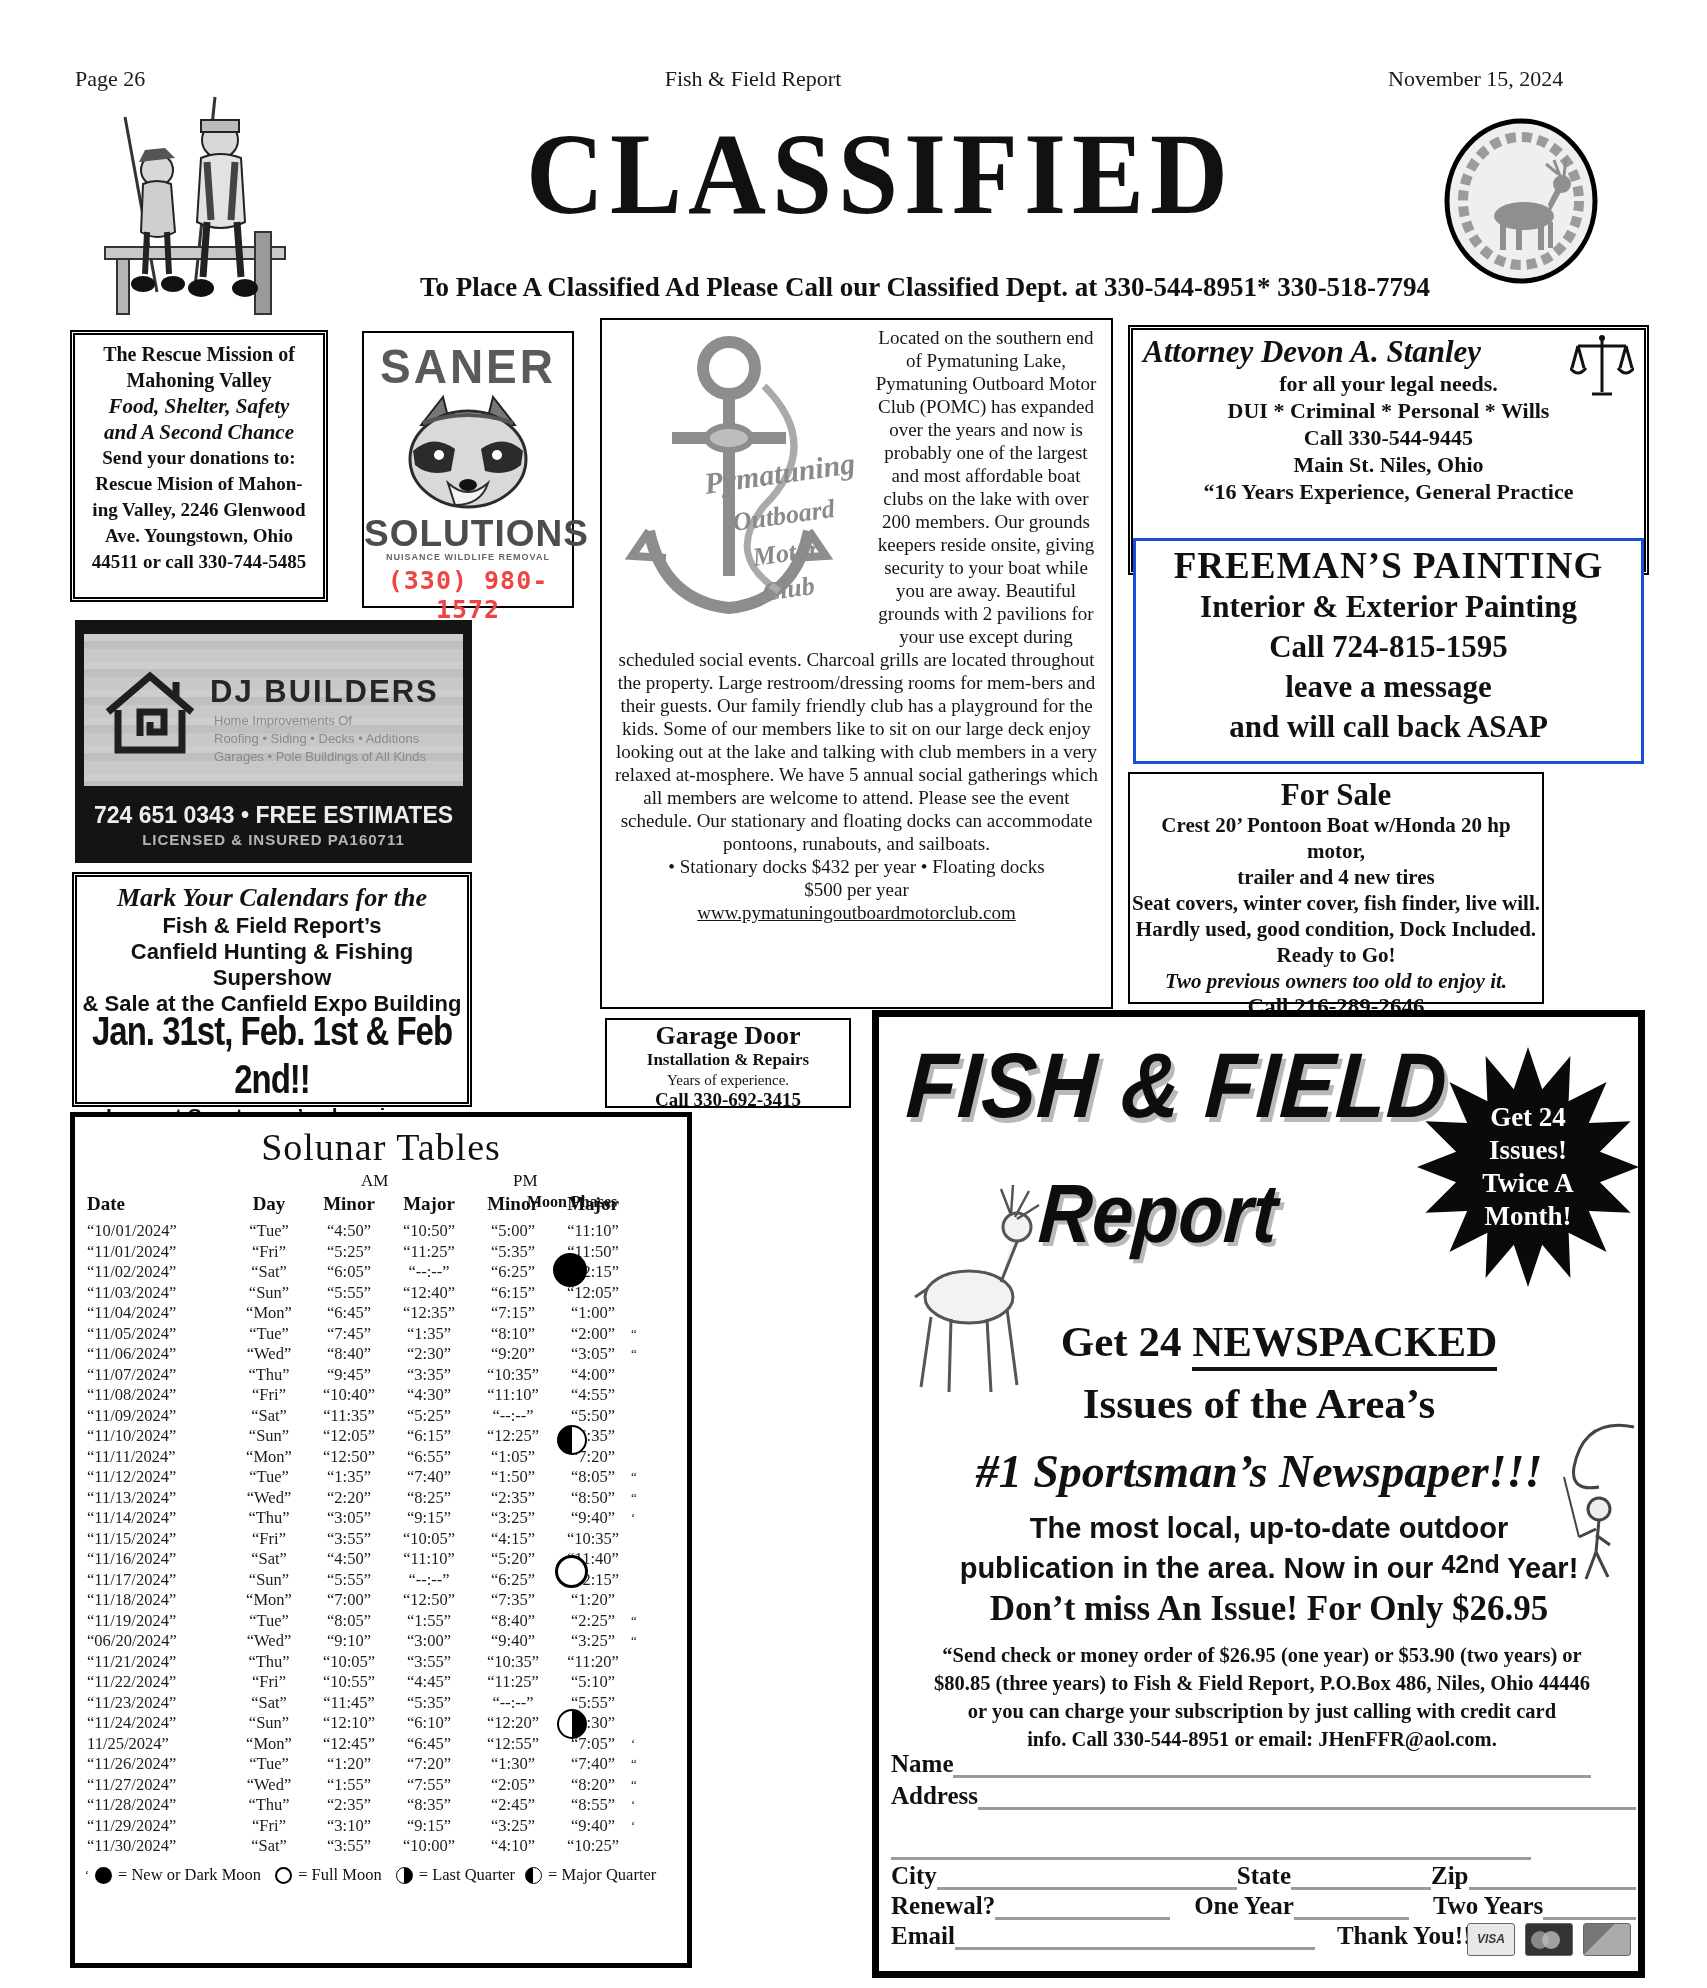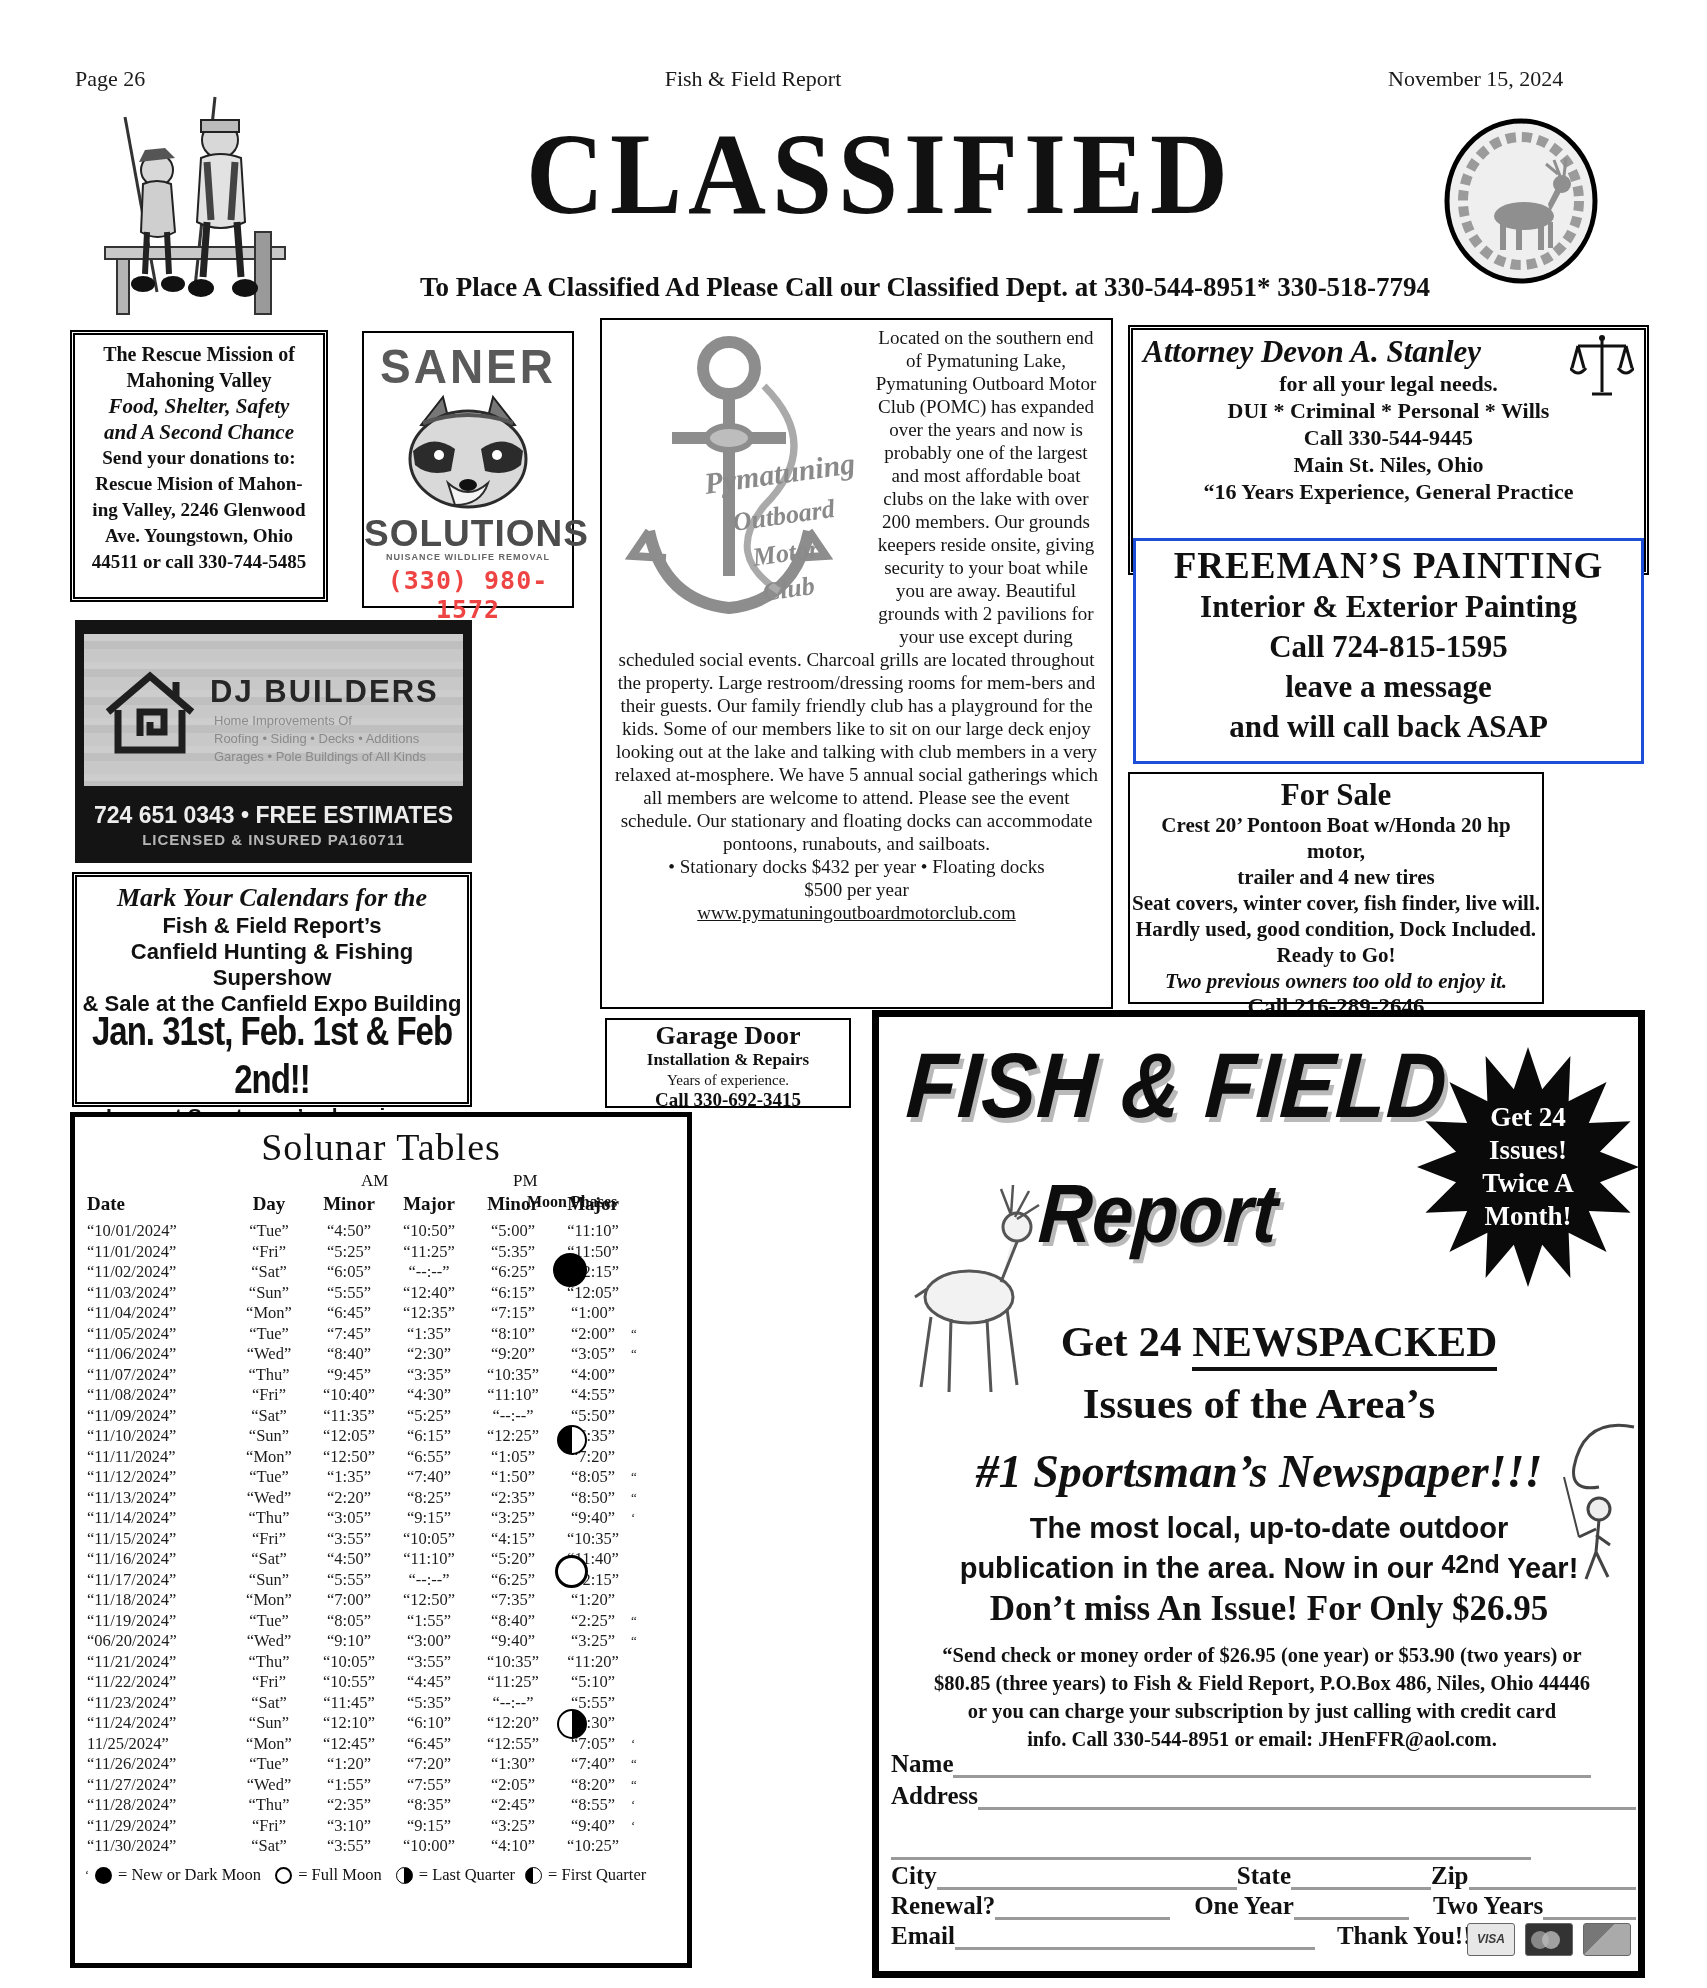--- a/index.html
+++ b/index.html
@@ -627,21 +627,21 @@
     <div class="moon moon-last abs" style="left:482px;top:592px;"></div>
     <div class="abs legend" style="left:10px;top:748px;">
       <span style="font-size:12px;">‘</span>
       <span class="lg-ic lg-new"></span>
       <span>= New or Dark Moon</span>
       <span class="lg-ic lg-full" style="margin-left:8px;"></span>
       <span>= Full Moon</span>
       <span class="lg-ic lg-last" style="margin-left:8px;"></span>
       <span>= Last Quarter</span>
       <span class="lg-ic lg-first" style="margin-left:4px;"></span>
-      <span>= First Quarter</span>
+      <span>= Major Quarter</span>
     </div>
   </div>
 
   <div class="adbox bd7" style="left:872px;top:1010px;width:773px;height:968px;">
     <div class="abs sub-logo1" style="left:28px;top:28px;">FISH &amp; FIELD</div>
     <div class="abs sub-logo2" style="left:160px;top:160px;">Report</div>
 
     <div class="burst" style="left:538px;top:30px;width:222px;height:240px;">
       <div>Get 24</div>
       <div>Issues!</div>

